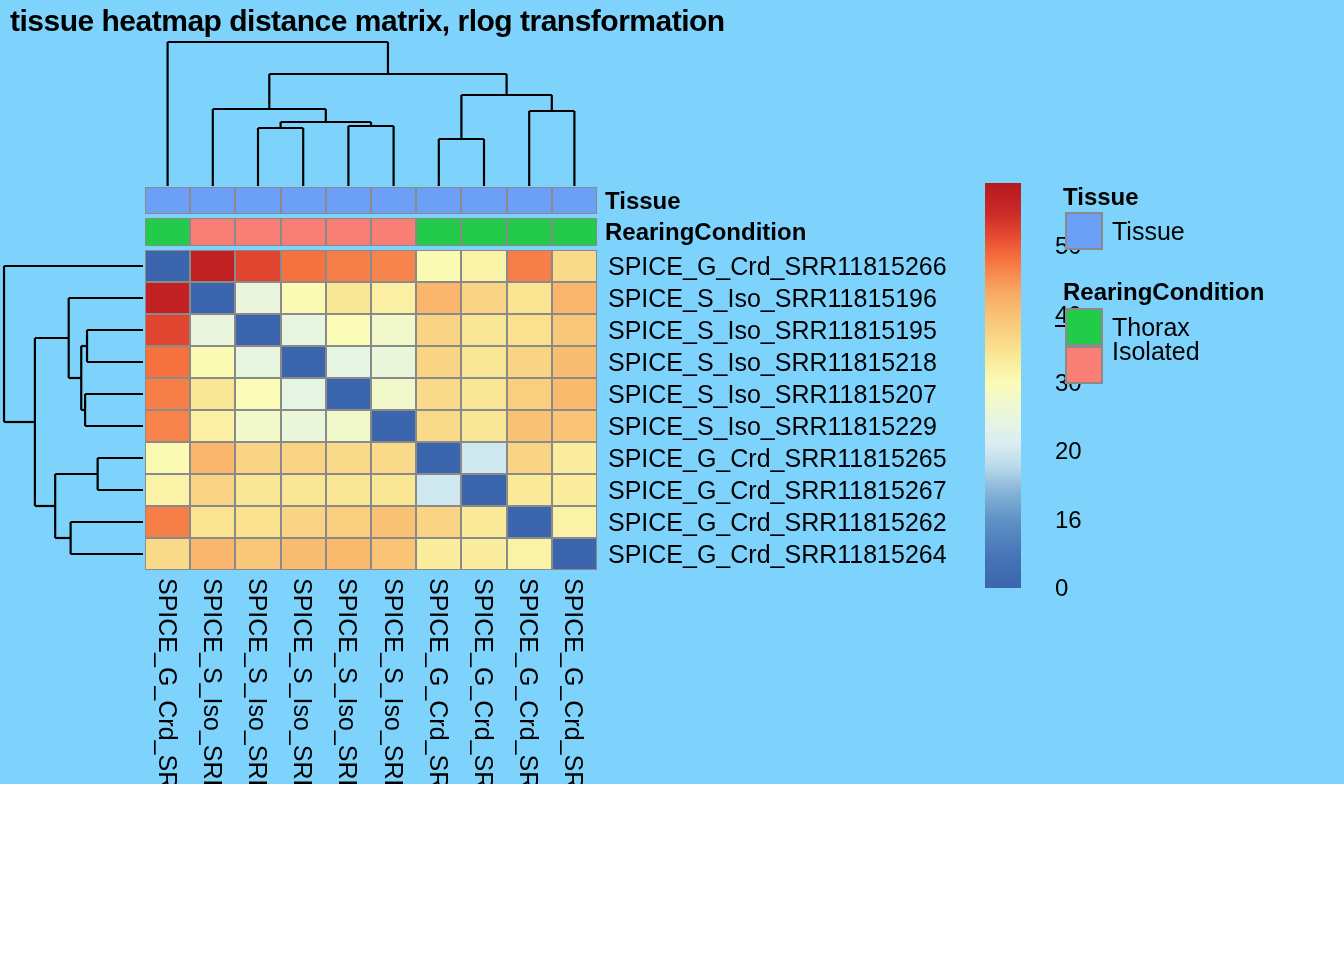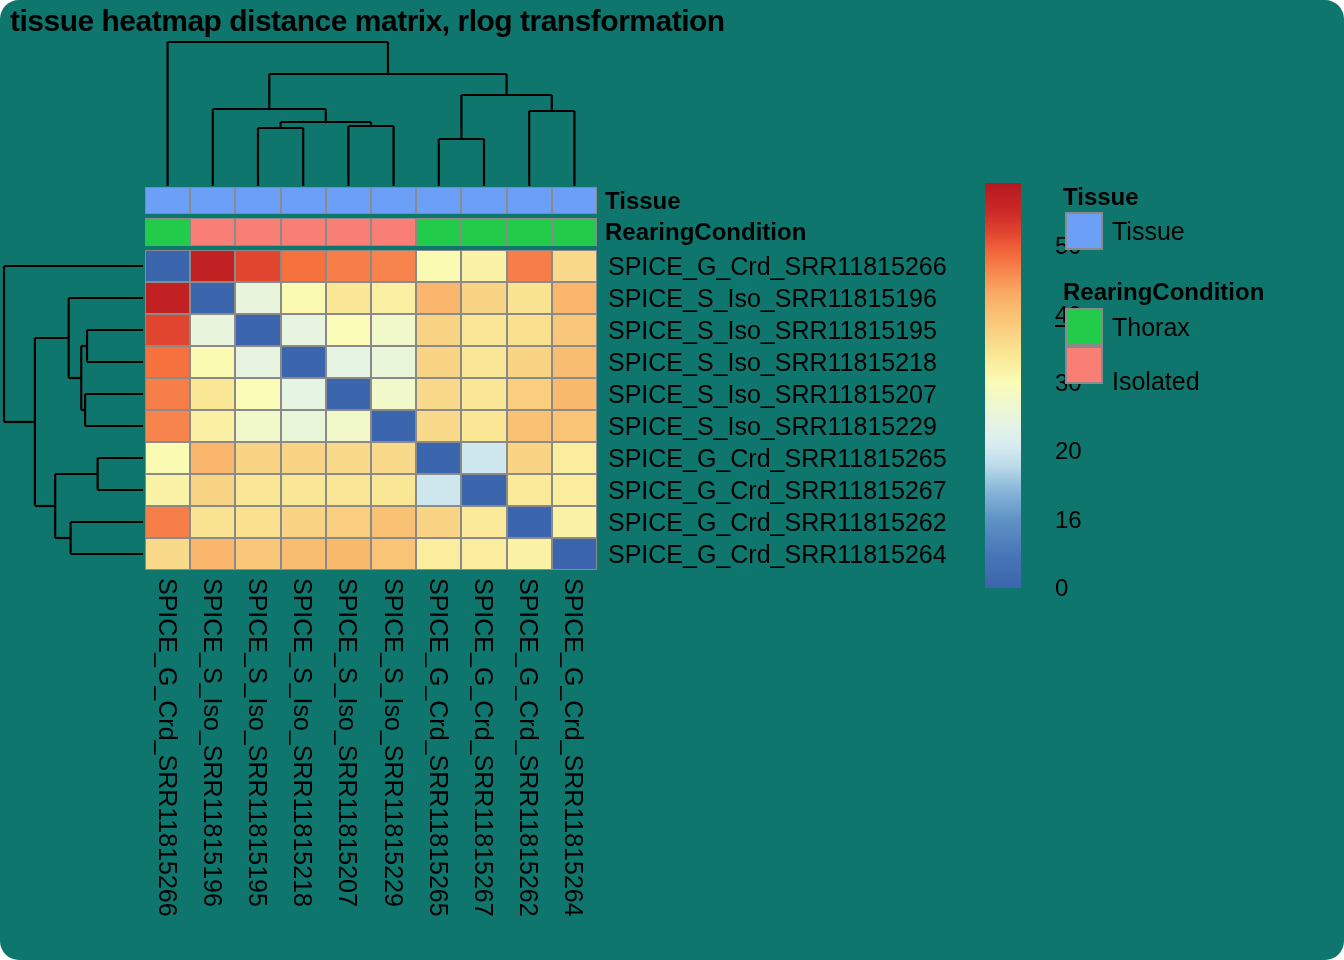--- a/index.html
+++ b/index.html
@@ -1,18 +1,18 @@
 <!DOCTYPE html>
 <html><head>
 <meta charset="utf-8">
 <style>
   html,body{margin:0;padding:0;background:#fff;}
   .canvas{
-    position:relative;width:1344px;height:960px;background:#0f766e;overflow:hidden;
-    font-family:"Liberation Sans","DejaVu Sans",sans-serif;color:#000;border-radius:19px;
+    position:relative;width:1344px;height:784px;background:#7dd3fc;overflow:hidden;
+    font-family:"Liberation Sans","DejaVu Sans",sans-serif;color:#000;
   }
   .title{
     position:absolute;left:10px;top:4px;margin:0;
     font-size:30px;font-weight:bold;letter-spacing:-0.5px;white-space:nowrap;
   }
   #dendro-svg{position:absolute;left:0;top:0;pointer-events:none;}
   .anno-name{
     position:absolute;left:605px;font-size:24px;font-weight:bold;white-space:nowrap;
     display:flex;align-items:center;
   }
@@ -272,16 +272,16 @@
 
   <div id="legend">
     <div class="legend-title" style="top:183px;">Tissue</div>
     <div class="legend-swatch" style="top: 212px; background: rgb(107, 160, 246);"></div>
     <div class="legend-item-label" style="top:212px;">Tissue</div>
 
     <div class="legend-title" style="top:278px;">RearingCondition</div>
     <div class="legend-swatch" style="top: 308px; background: rgb(34, 203, 74);"></div>
     <div class="legend-item-label" style="top:308px;">Thorax</div>
     <div class="legend-swatch" style="top: 346px; background: rgb(249, 126, 118);"></div>
-    <div class="legend-item-label" style="top:362px;">Isolated</div>
+    <div class="legend-item-label" style="top:332px;">Isolated</div>
   </div>
 
 </div>
 
 </body></html>

